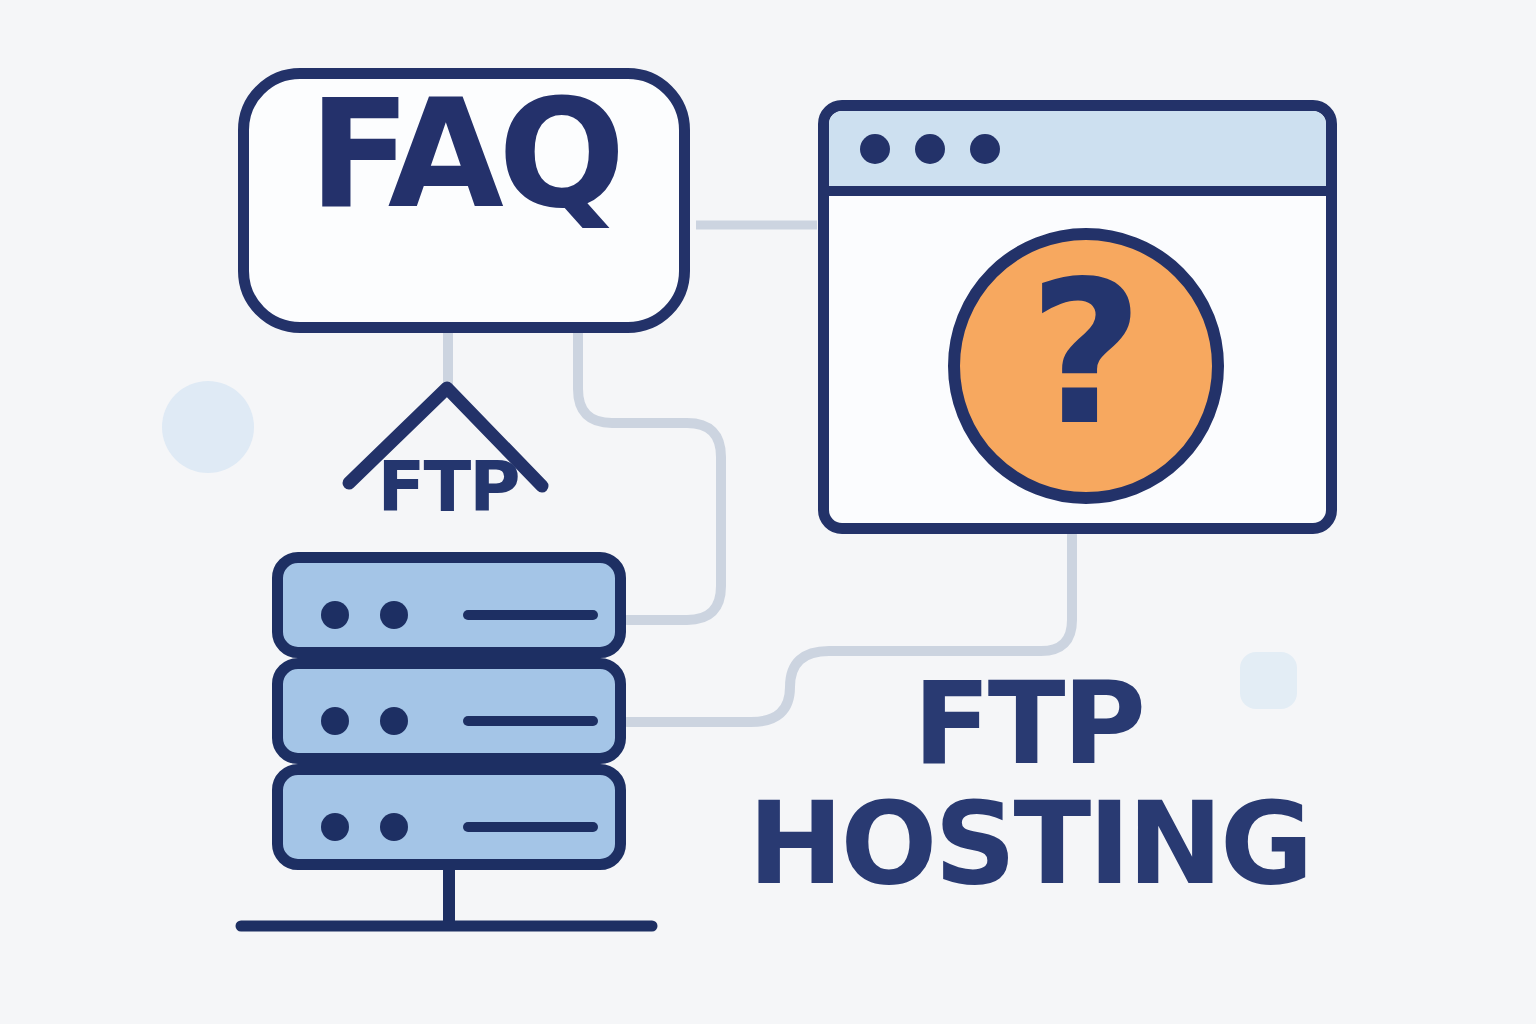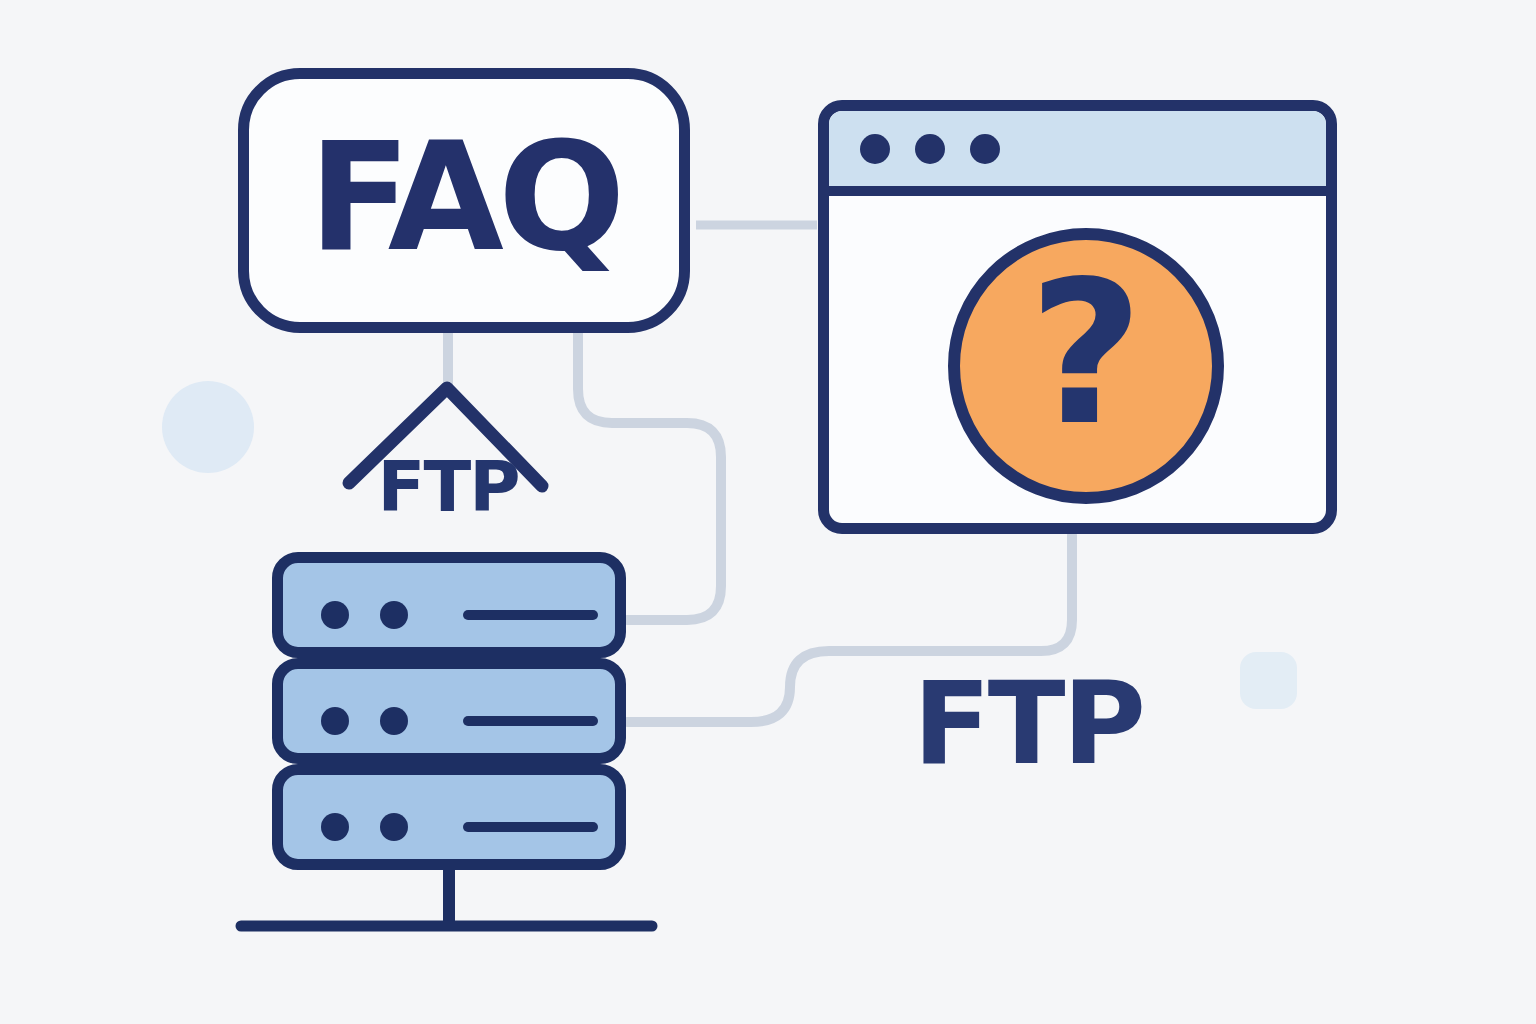--- a/index.html
+++ b/index.html
@@ -21,21 +21,21 @@
     border-radius:16px; background:#e3edf5;
   }
 
   svg.lines { position:absolute; left:0; top:0; }
 
   
   .faq-bubble {
     position:absolute; left:238px; top:68px; width:452px; height:265px;
     box-sizing:border-box; background:#fcfdfe;
     border:11px solid #233269; border-radius:62px;
-    display:flex; align-items:center; justify-content:center;
+    display:flex; align-items:flex-start; justify-content:center;
   }
   .faq-text {
     font-size:150px; font-weight:bold; color:#24316b; letter-spacing:-6px;
     line-height:1; padding-bottom:8px;
   }
 
   
   .browser {
     position:absolute; left:818px; top:100px; width:519px; height:434px;
     box-sizing:border-box; background:#fbfcfe;
@@ -138,15 +138,16 @@
       <span class="server-dot dot-a"></span>
       <span class="server-dot dot-b"></span>
       <span class="server-slot"></span>
     </div>
   </div>
 
   <div class="ftp-arrow-label">FTP</div>
 
   <div class="caption">
     <span class="caption-line">FTP</span>
+    <span class="caption-line">HOSTING</span>
   </div>
 
 </div>
 
 </body></html>

